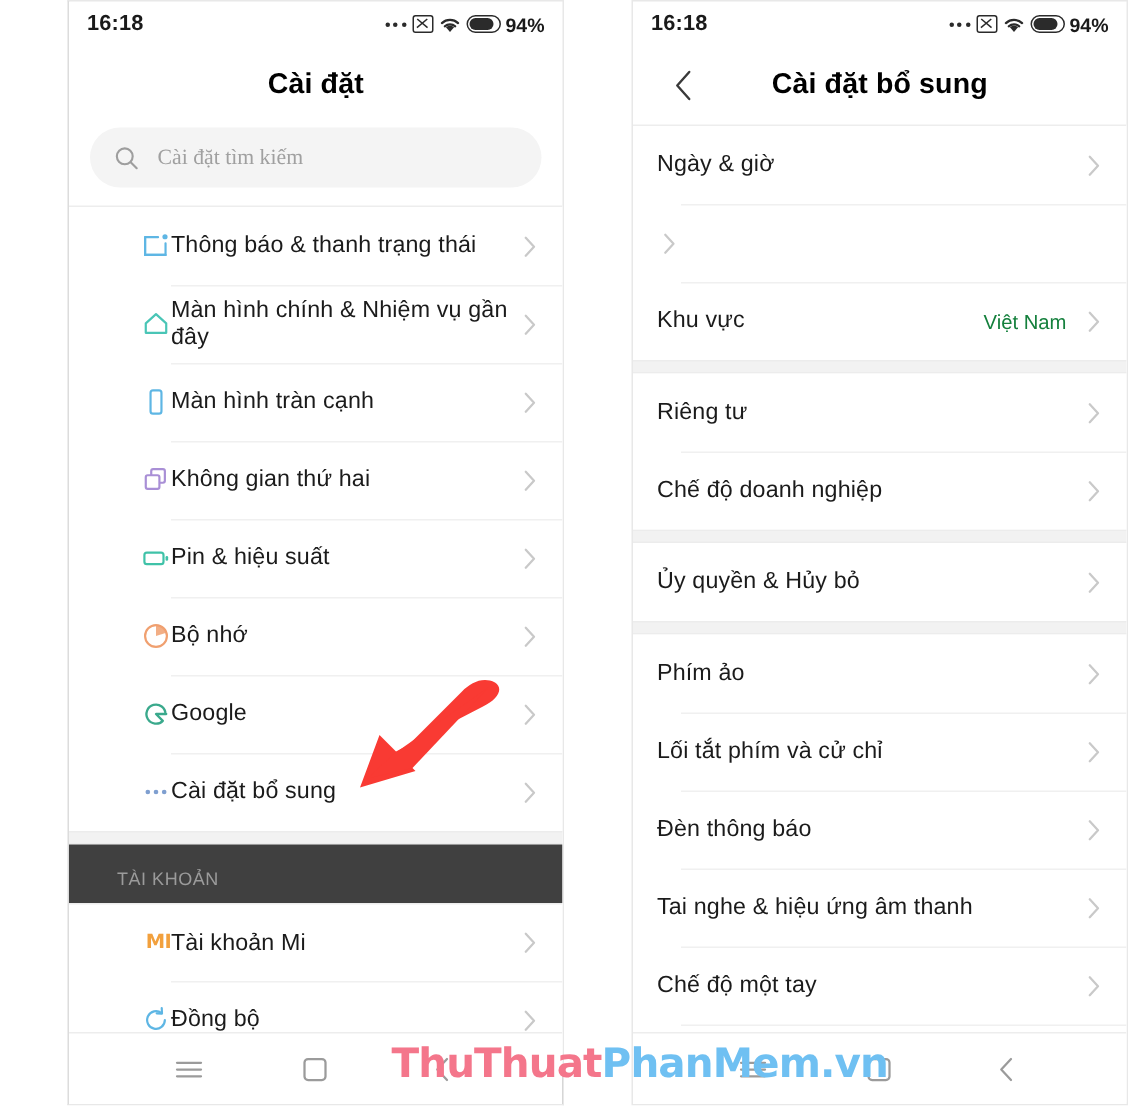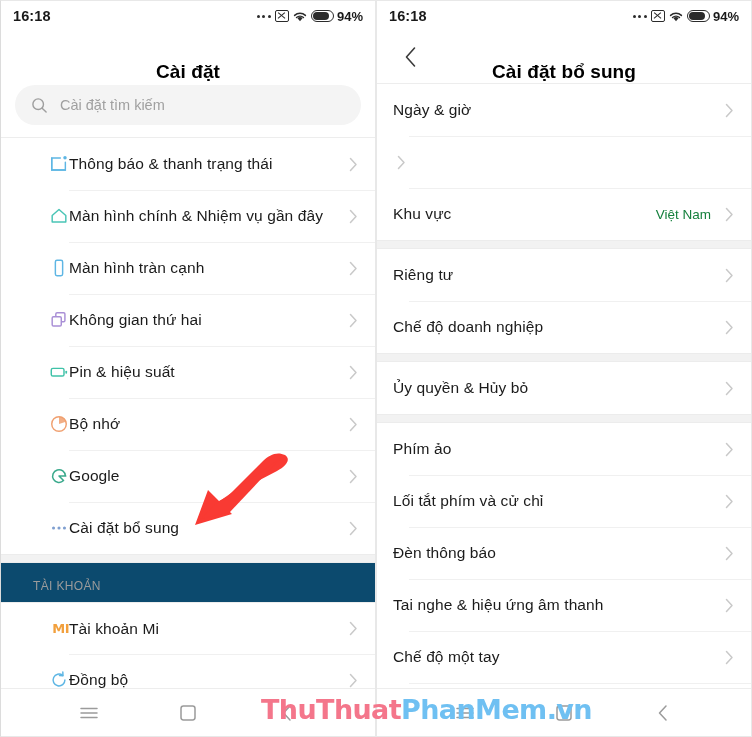--- a/index.html
+++ b/index.html
@@ -16,20 +16,21 @@
   }
   .phone {
     position:relative;
     width:388px; height:737px;
     background:#ffffff;
     overflow:hidden;
     border-left:1px solid #e8e8e8;
     border-right:1px solid #e8e8e8;
     border-top:1px solid #e8e8e8;
     border-bottom:1px solid #e8e8e8;
+    margin-left:45px;
   }
   .phone.left { border-left:1px solid #dcdcdc; }
 
   
   .statusbar {
     height:30px;
     display:flex; align-items:center;
     padding:0 12px;
     position:relative;
   }
@@ -56,36 +57,36 @@
   .sb-batt {
     width:23px; height:12px; border:1.4px solid #2b2b2b; border-radius:6px;
     position:relative; padding:1.4px;
   }
   .sb-batt i { display:block; height:100%; width:88%; background:#2b2b2b; border-radius:4px; }
   .sb-pct { font-size:13px; font-weight:bold; color:#1a1a1a; }
 
   
   .titlebar {
     height:52px;
-    display:flex; align-items:flex-end; justify-content:center;
+    display:flex; align-items:center; justify-content:center;
     position:relative;
   }
   .titlebar .title {
     font-size:19px; font-weight:bold; color:#000;
     letter-spacing:.1px;
   }
   .back-btn {
     position:absolute; left:26px; top:50%;
     transform:translateY(-50%);
     width:22px; height:22px;
   }
   .back-btn svg { display:block; }
 
   
-  .searchwrap { padding:2px 14px 12px 14px; }
+  .searchwrap { padding:2px 14px 12px 14px;font-family:Liberation Serif, serif; }
   .searchbox {
     height:40px; background:#f4f4f4; border-radius:20px;
     display:flex; align-items:center; padding:0 16px; gap:12px;
   }
   .searchbox .ph { font-size:14.5px; color:#a0a0a0; }
 
   
   .list { background:#fff; }
   .grp-gap { height:9px; background:#f2f2f2; border-top:1px solid #ececec; border-bottom:1px solid #ececec; }
   .thin-top { border-top:1px solid #ededed; }
@@ -114,21 +115,21 @@
   }
   .row .value {
     font-size:13.5px; color:#15803d; margin-right:10px;
   }
   .chev { width:16px; min-width:16px; display:flex; align-items:center; justify-content:center; }
   .chev svg { display:block; }
 
   .section-head {
     padding:16px 4px 9px 32px;
     font-size:12px; color:#9b9b9b; letter-spacing:.35px;
-    background:#0c4a6e;
+    background:#404040;
   }
 
   
   .navbar {
     position:absolute; left:0; right:0; bottom:0;
     height:48px; background:#fff;
     border-top:1px solid #ededed;
     display:flex; align-items:center; justify-content:space-around;
     padding:0 38px;
   }

